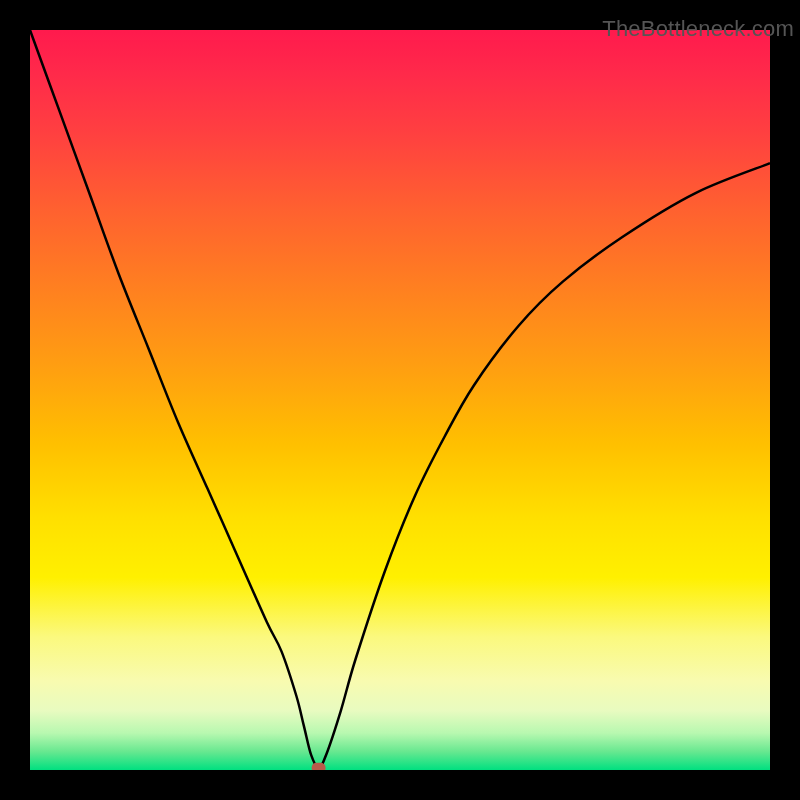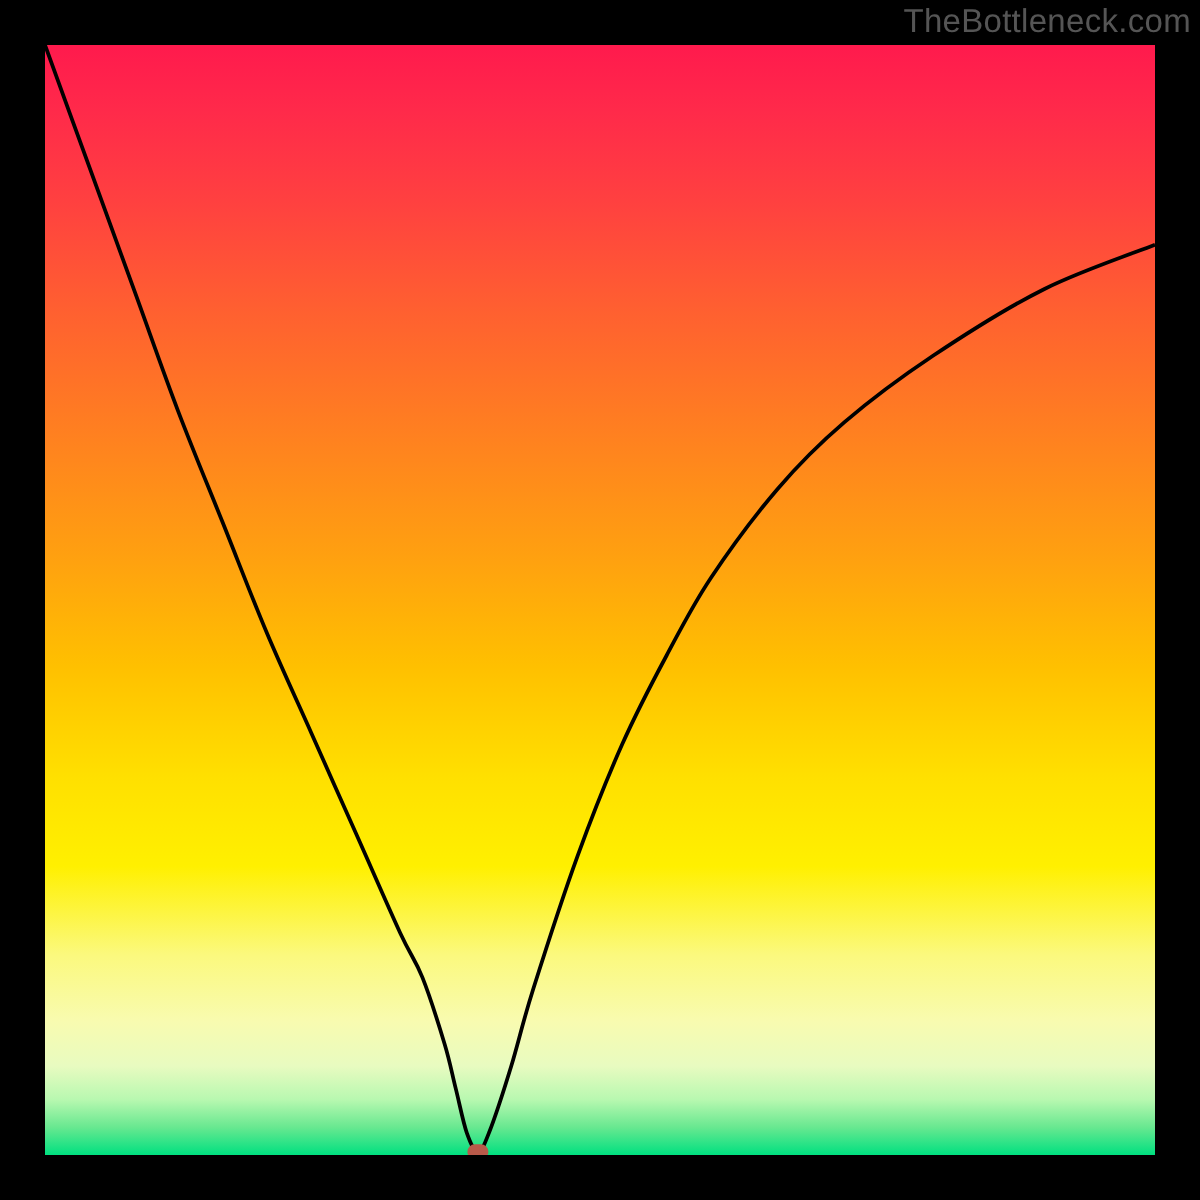--- a/index.html
+++ b/index.html
@@ -6,21 +6,21 @@
   body {
     width: 800px;
     height: 800px;
     background: #000;
     position: relative;
     overflow: hidden;
     font-family: Arial, Helvetica, sans-serif;
   }
   .attrib {
     position: absolute;
-    top: 1px;
+    top: 16px;
     right: 6px;
     color: #555;
     font-size: 22px;
     letter-spacing: 0.2px;
     z-index: 5;
   }
   .plot-area {
     position: absolute;
     left: 30px;
     top: 30px;

